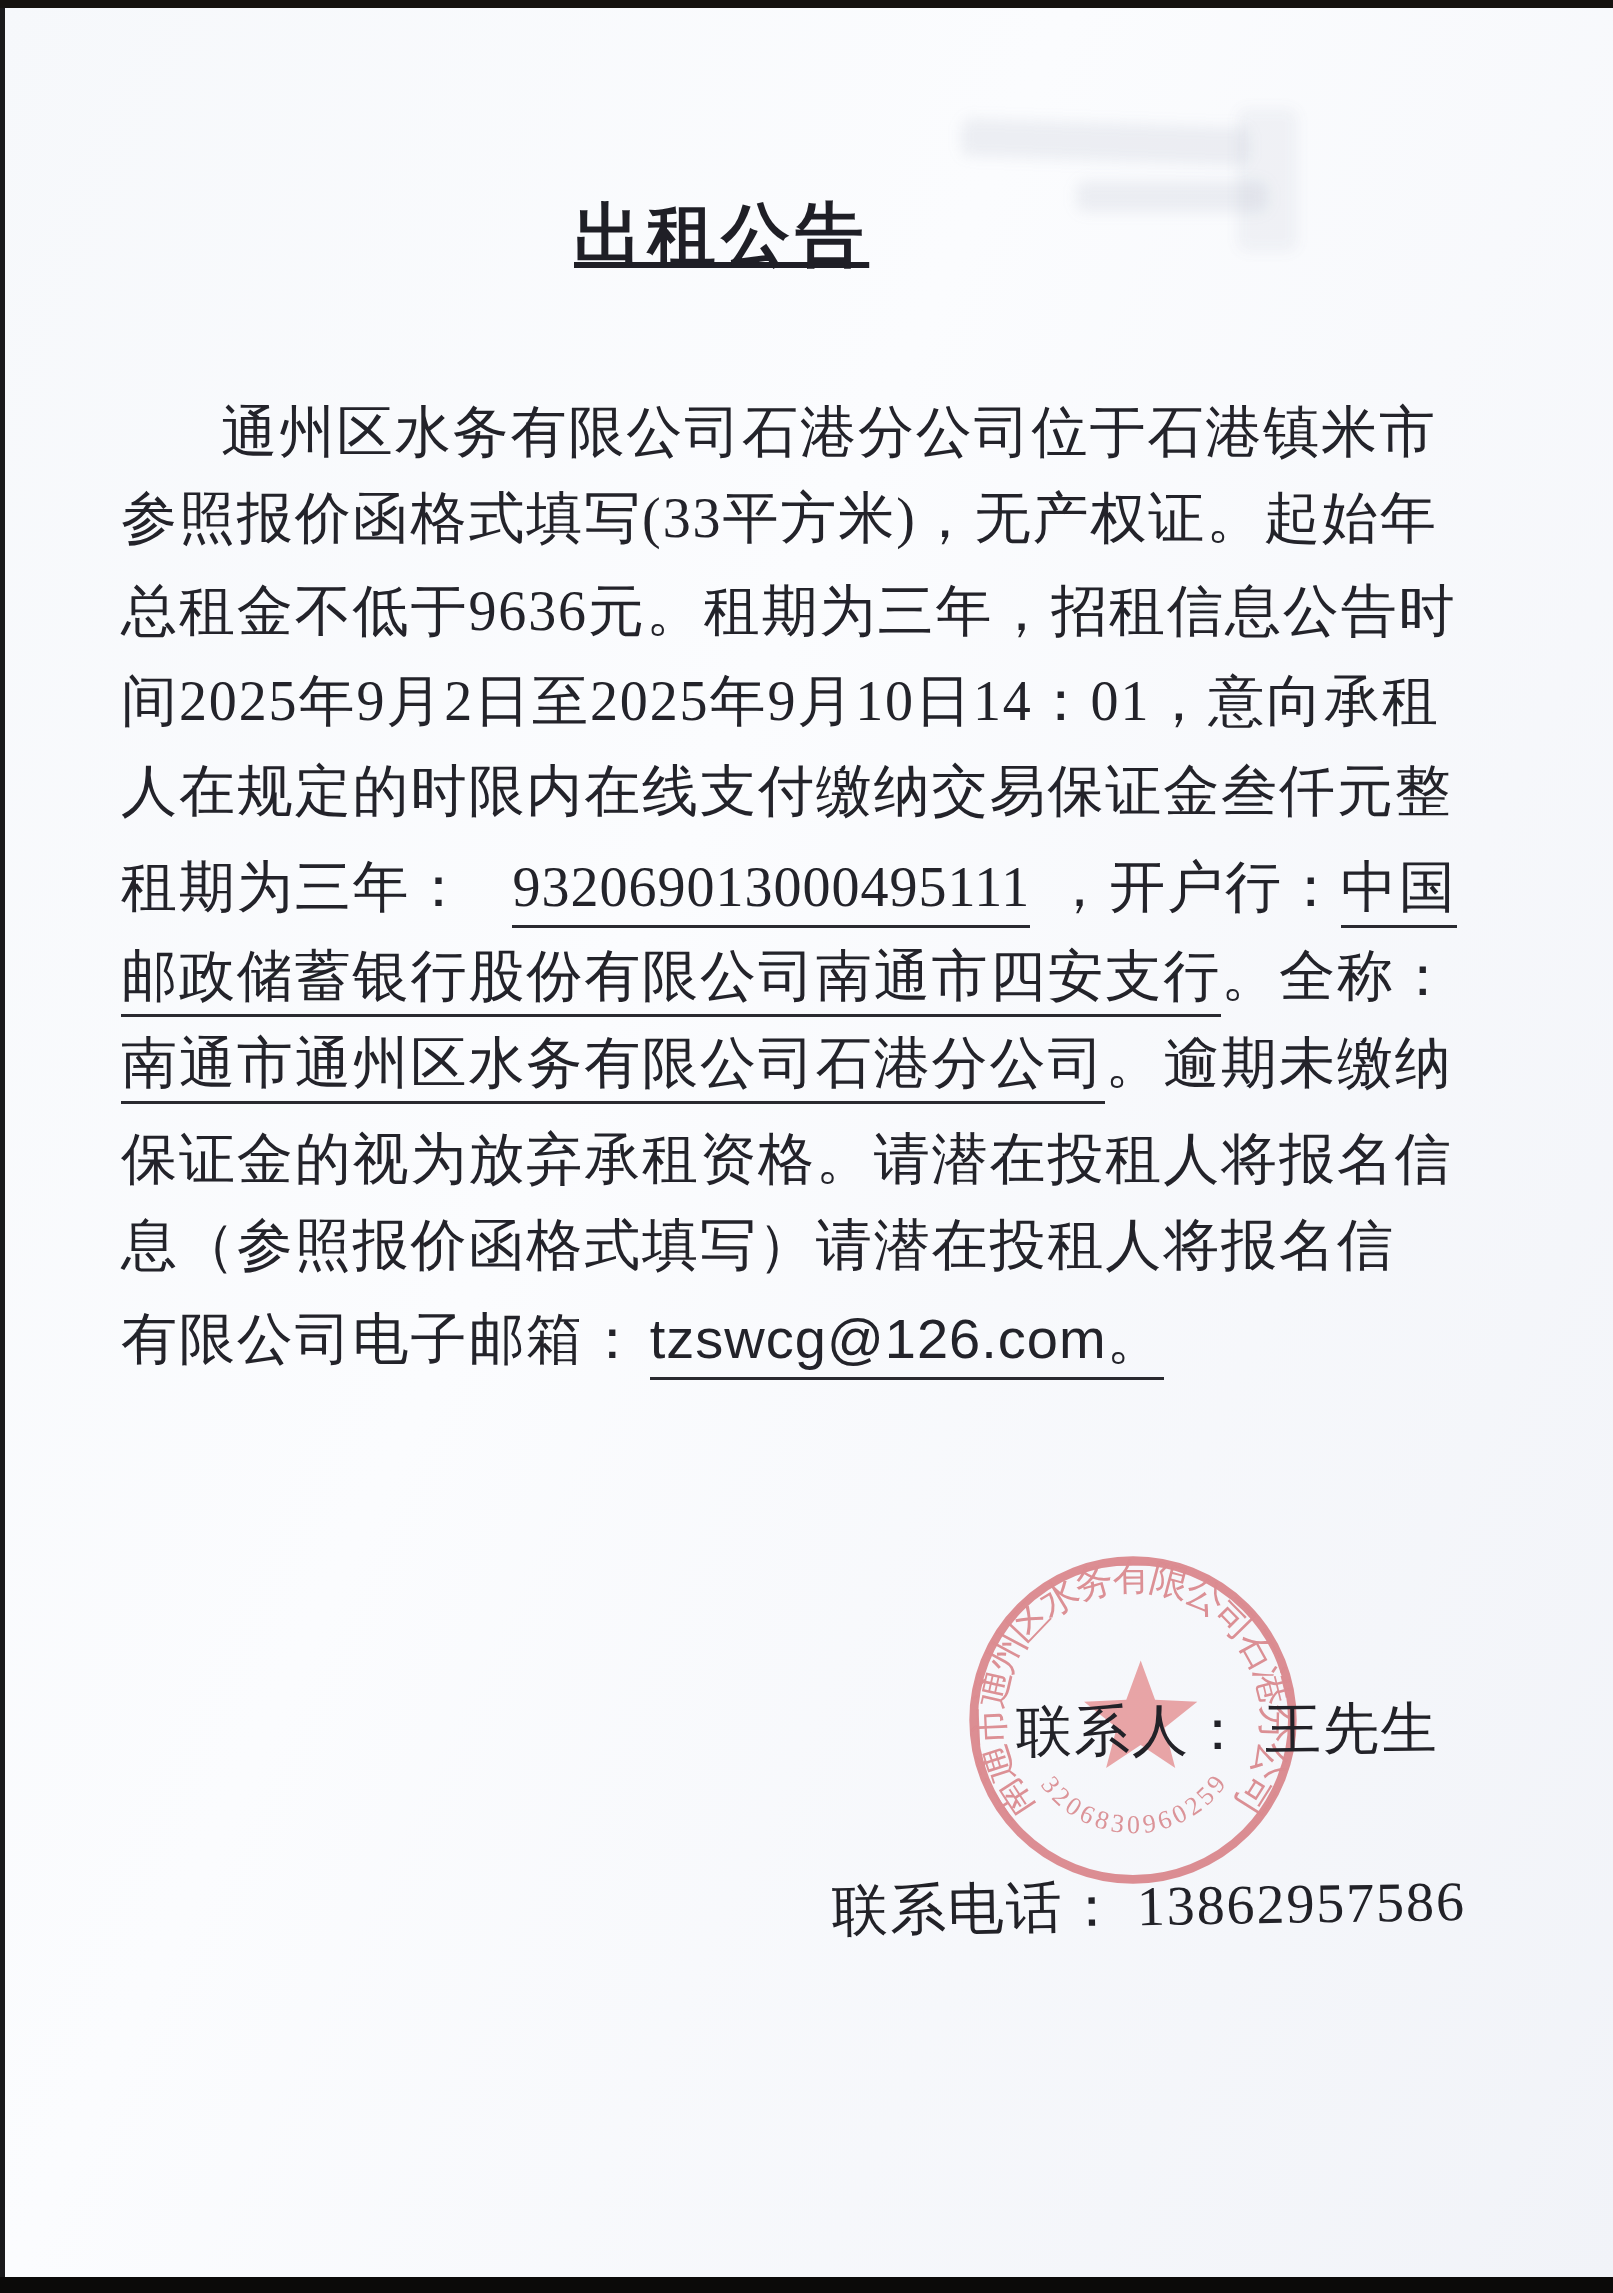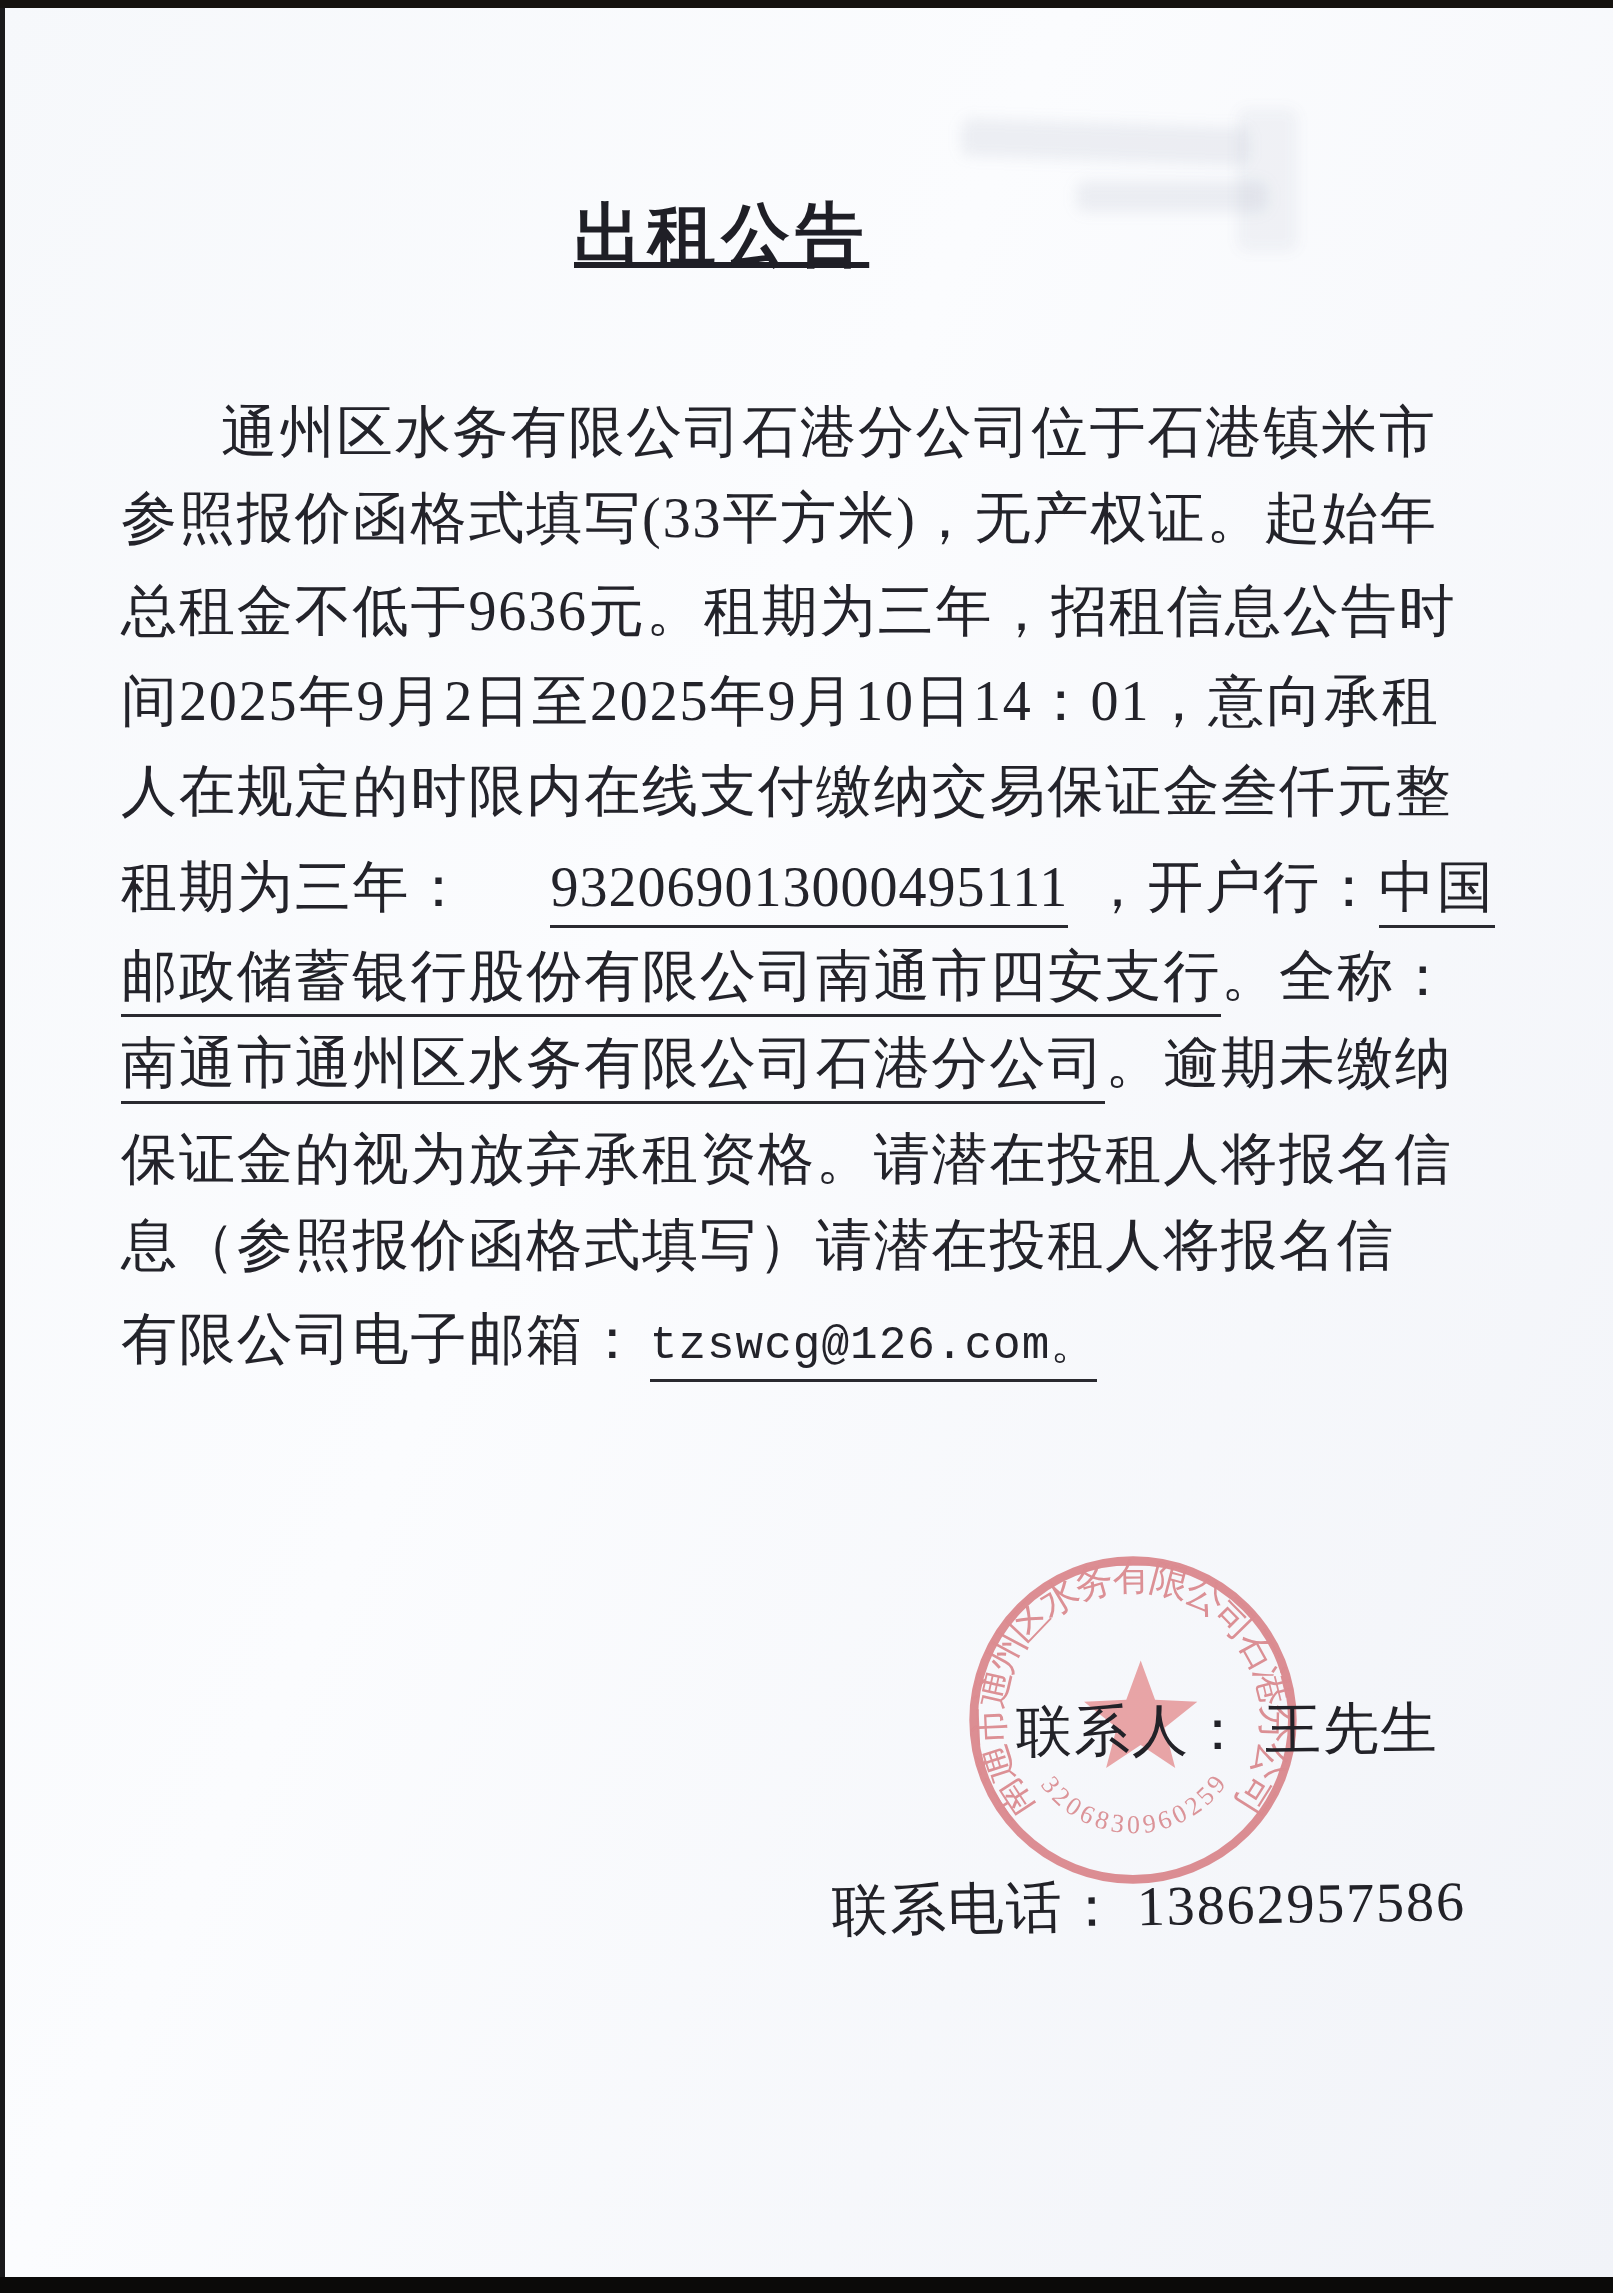--- a/index.html
+++ b/index.html
@@ -23,26 +23,26 @@
     position:absolute; left:574px; top:190px;
     font-size:68px; font-weight:600; letter-spacing:5.8px; white-space:nowrap; color:#1f1f26;text-decoration:underline;
   }
   .line {
     position:absolute; left:121px; white-space:nowrap;
     font-size:56px; line-height:1.18; letter-spacing:1.9px; color:#23232a;
   }
   .indent { padding-left:100px;margin-top:32px; }
   .u   { border-bottom:3.8px solid #2a2a30; padding-bottom:6.7px; }
   .num { letter-spacing:1px; }
-  .gap-lg { margin-left:82px; }
+  .gap-lg { margin-left:44px; }
   .gap-md { margin-left:21px; }
   .gap-sm { margin-left:7.7px; }
   .mono {
-    font-family:Liberation Mono, monospace;
-    font-size:46px; letter-spacing:1px;
+    font-family:Liberation Sans, sans-serif;
+    font-size:56px; letter-spacing:1px;
   }
   .attachment { position:absolute; left:261px; top:1507px; font-size:56px; letter-spacing:1.9px; white-space:nowrap; }
   .contact-person { position:absolute; left:1016px; top:1693px; font-size:56px; letter-spacing:1.9px; white-space:nowrap; transform:rotate(-0.5deg); }
   .contact-phone  { position:absolute; left:832px;  top:1869px; font-size:56px; letter-spacing:1.9px; white-space:nowrap; transform:rotate(-0.9deg); }
   .contact-person .name { margin-left:17.3px; }
   .contact-phone .number { margin-left:15.4px; letter-spacing:1.9px; }
 
   .seal { position:absolute; left:941px; top:1528px; width:384px; height:384px; mix-blend-mode:multiply; }
   .seal text { font-family:"Liberation Serif","DejaVu Serif",serif; }
 </style>

